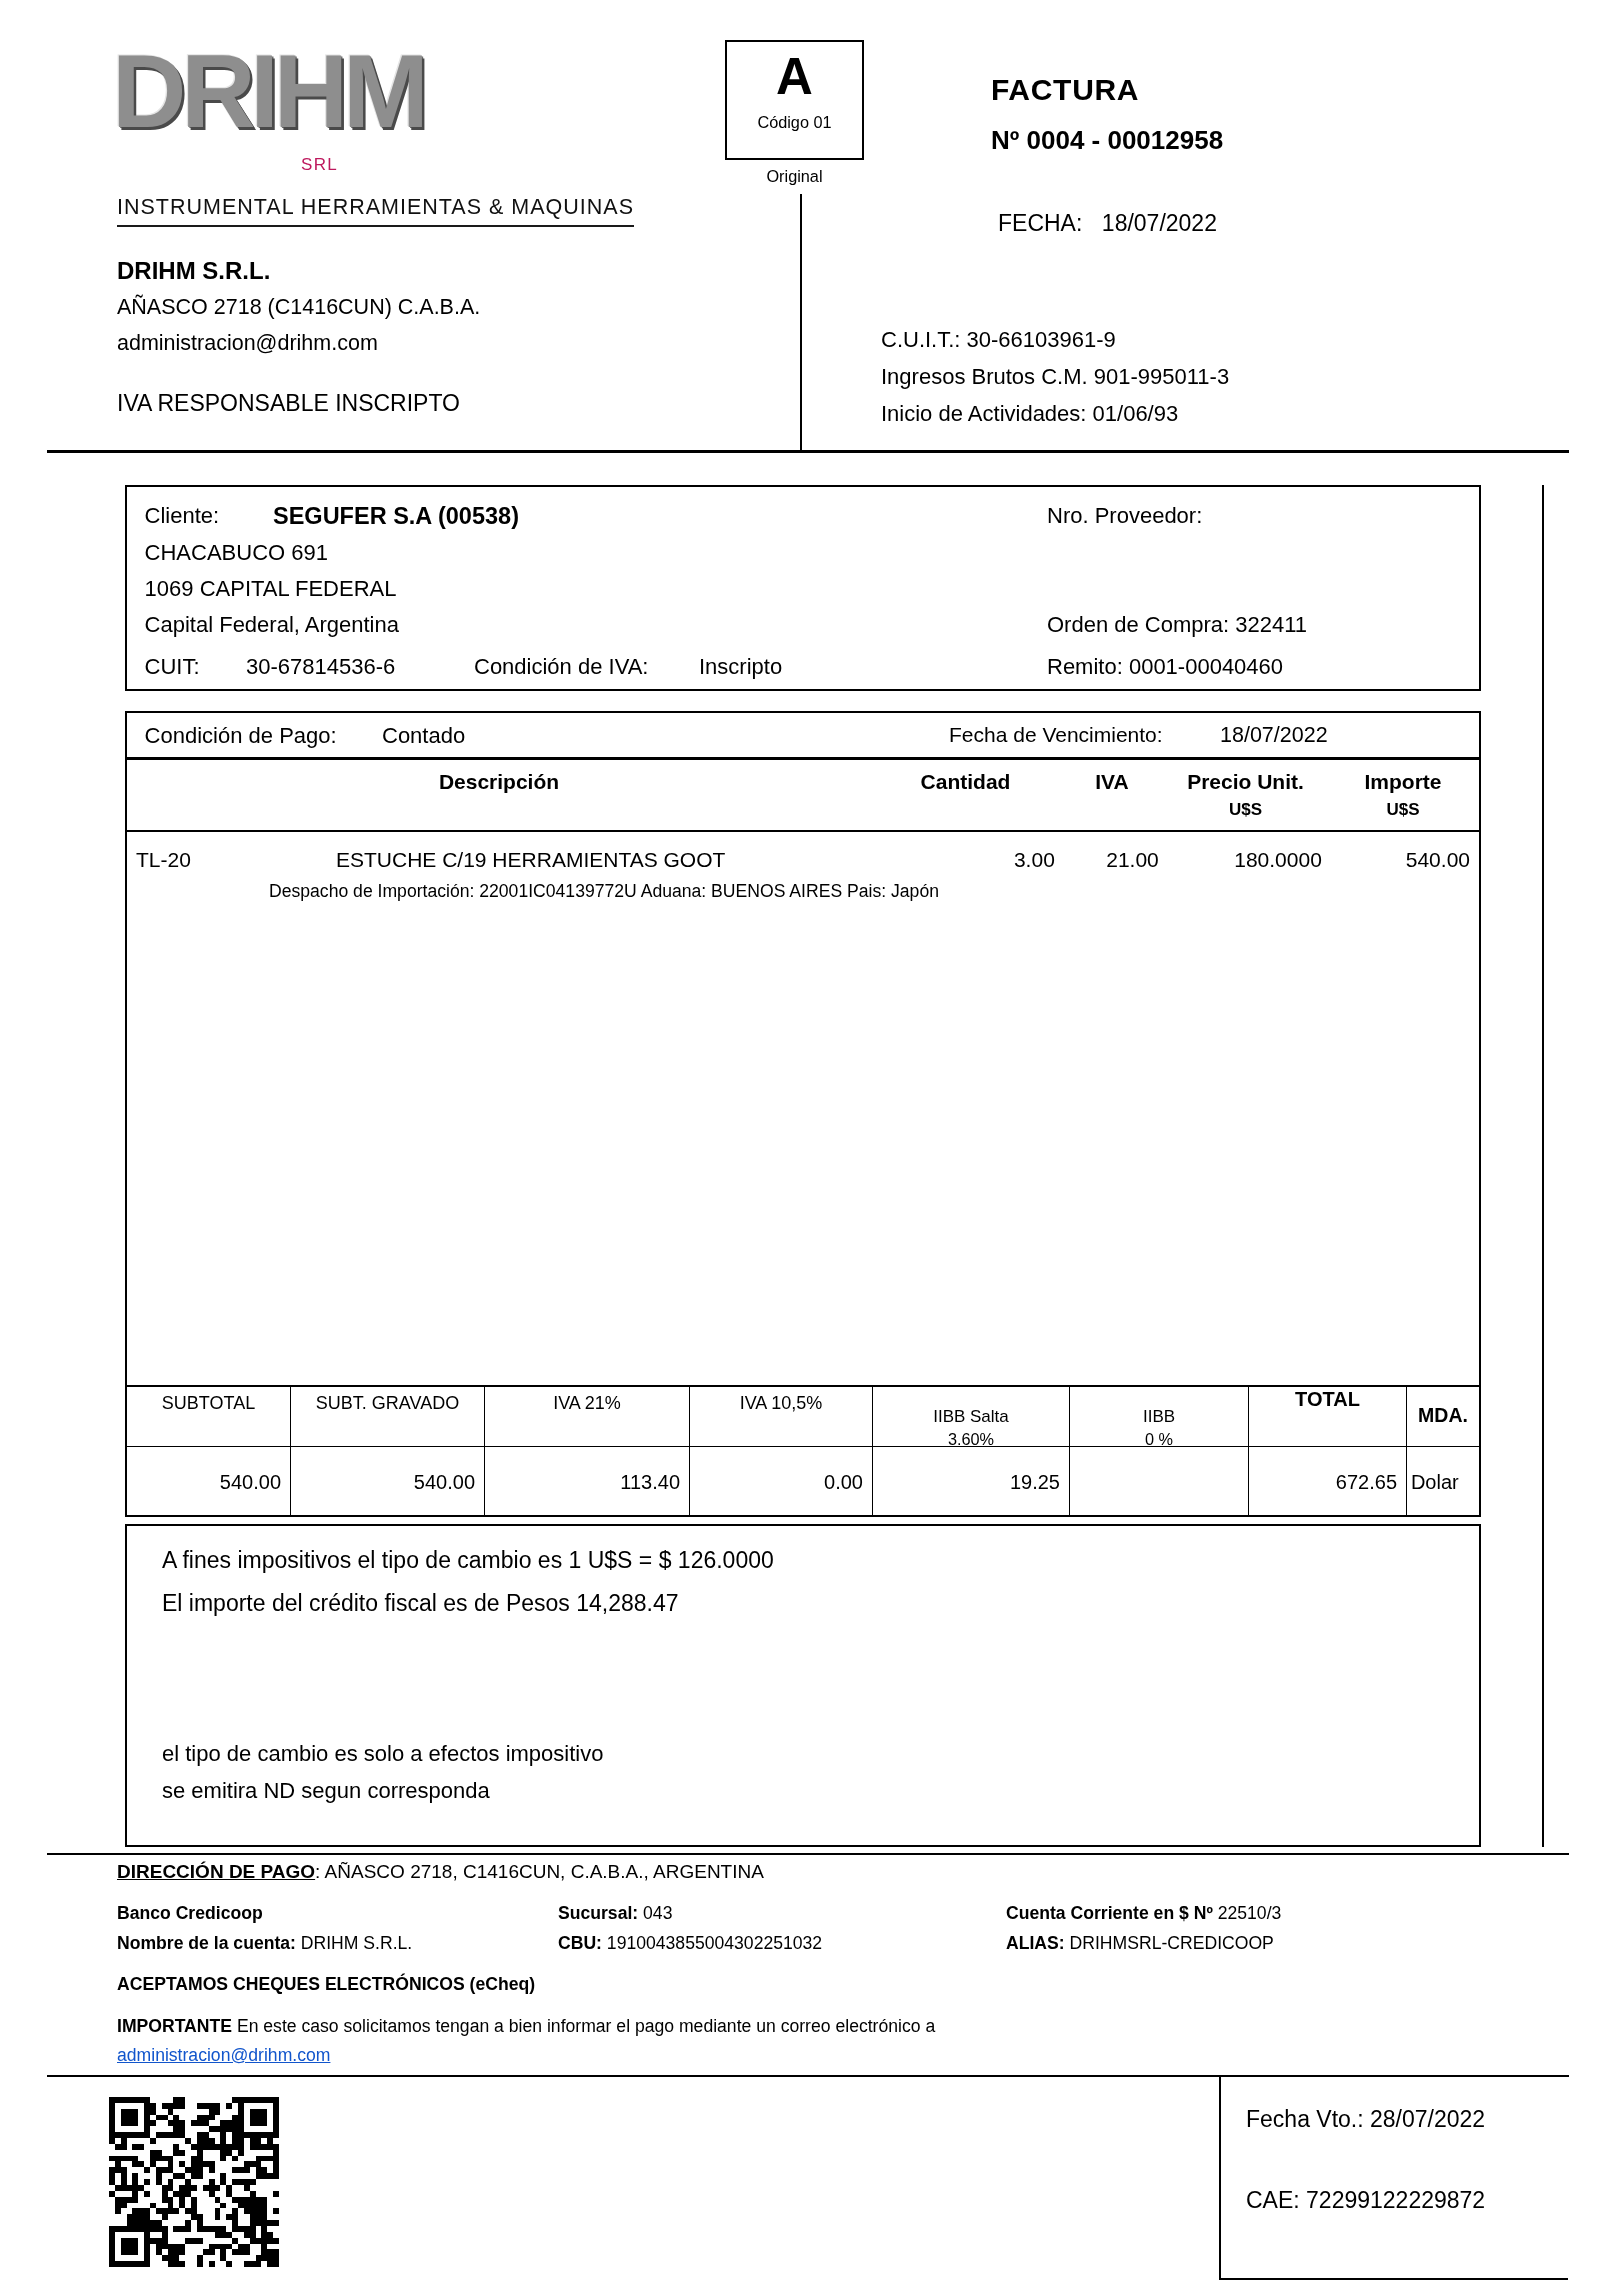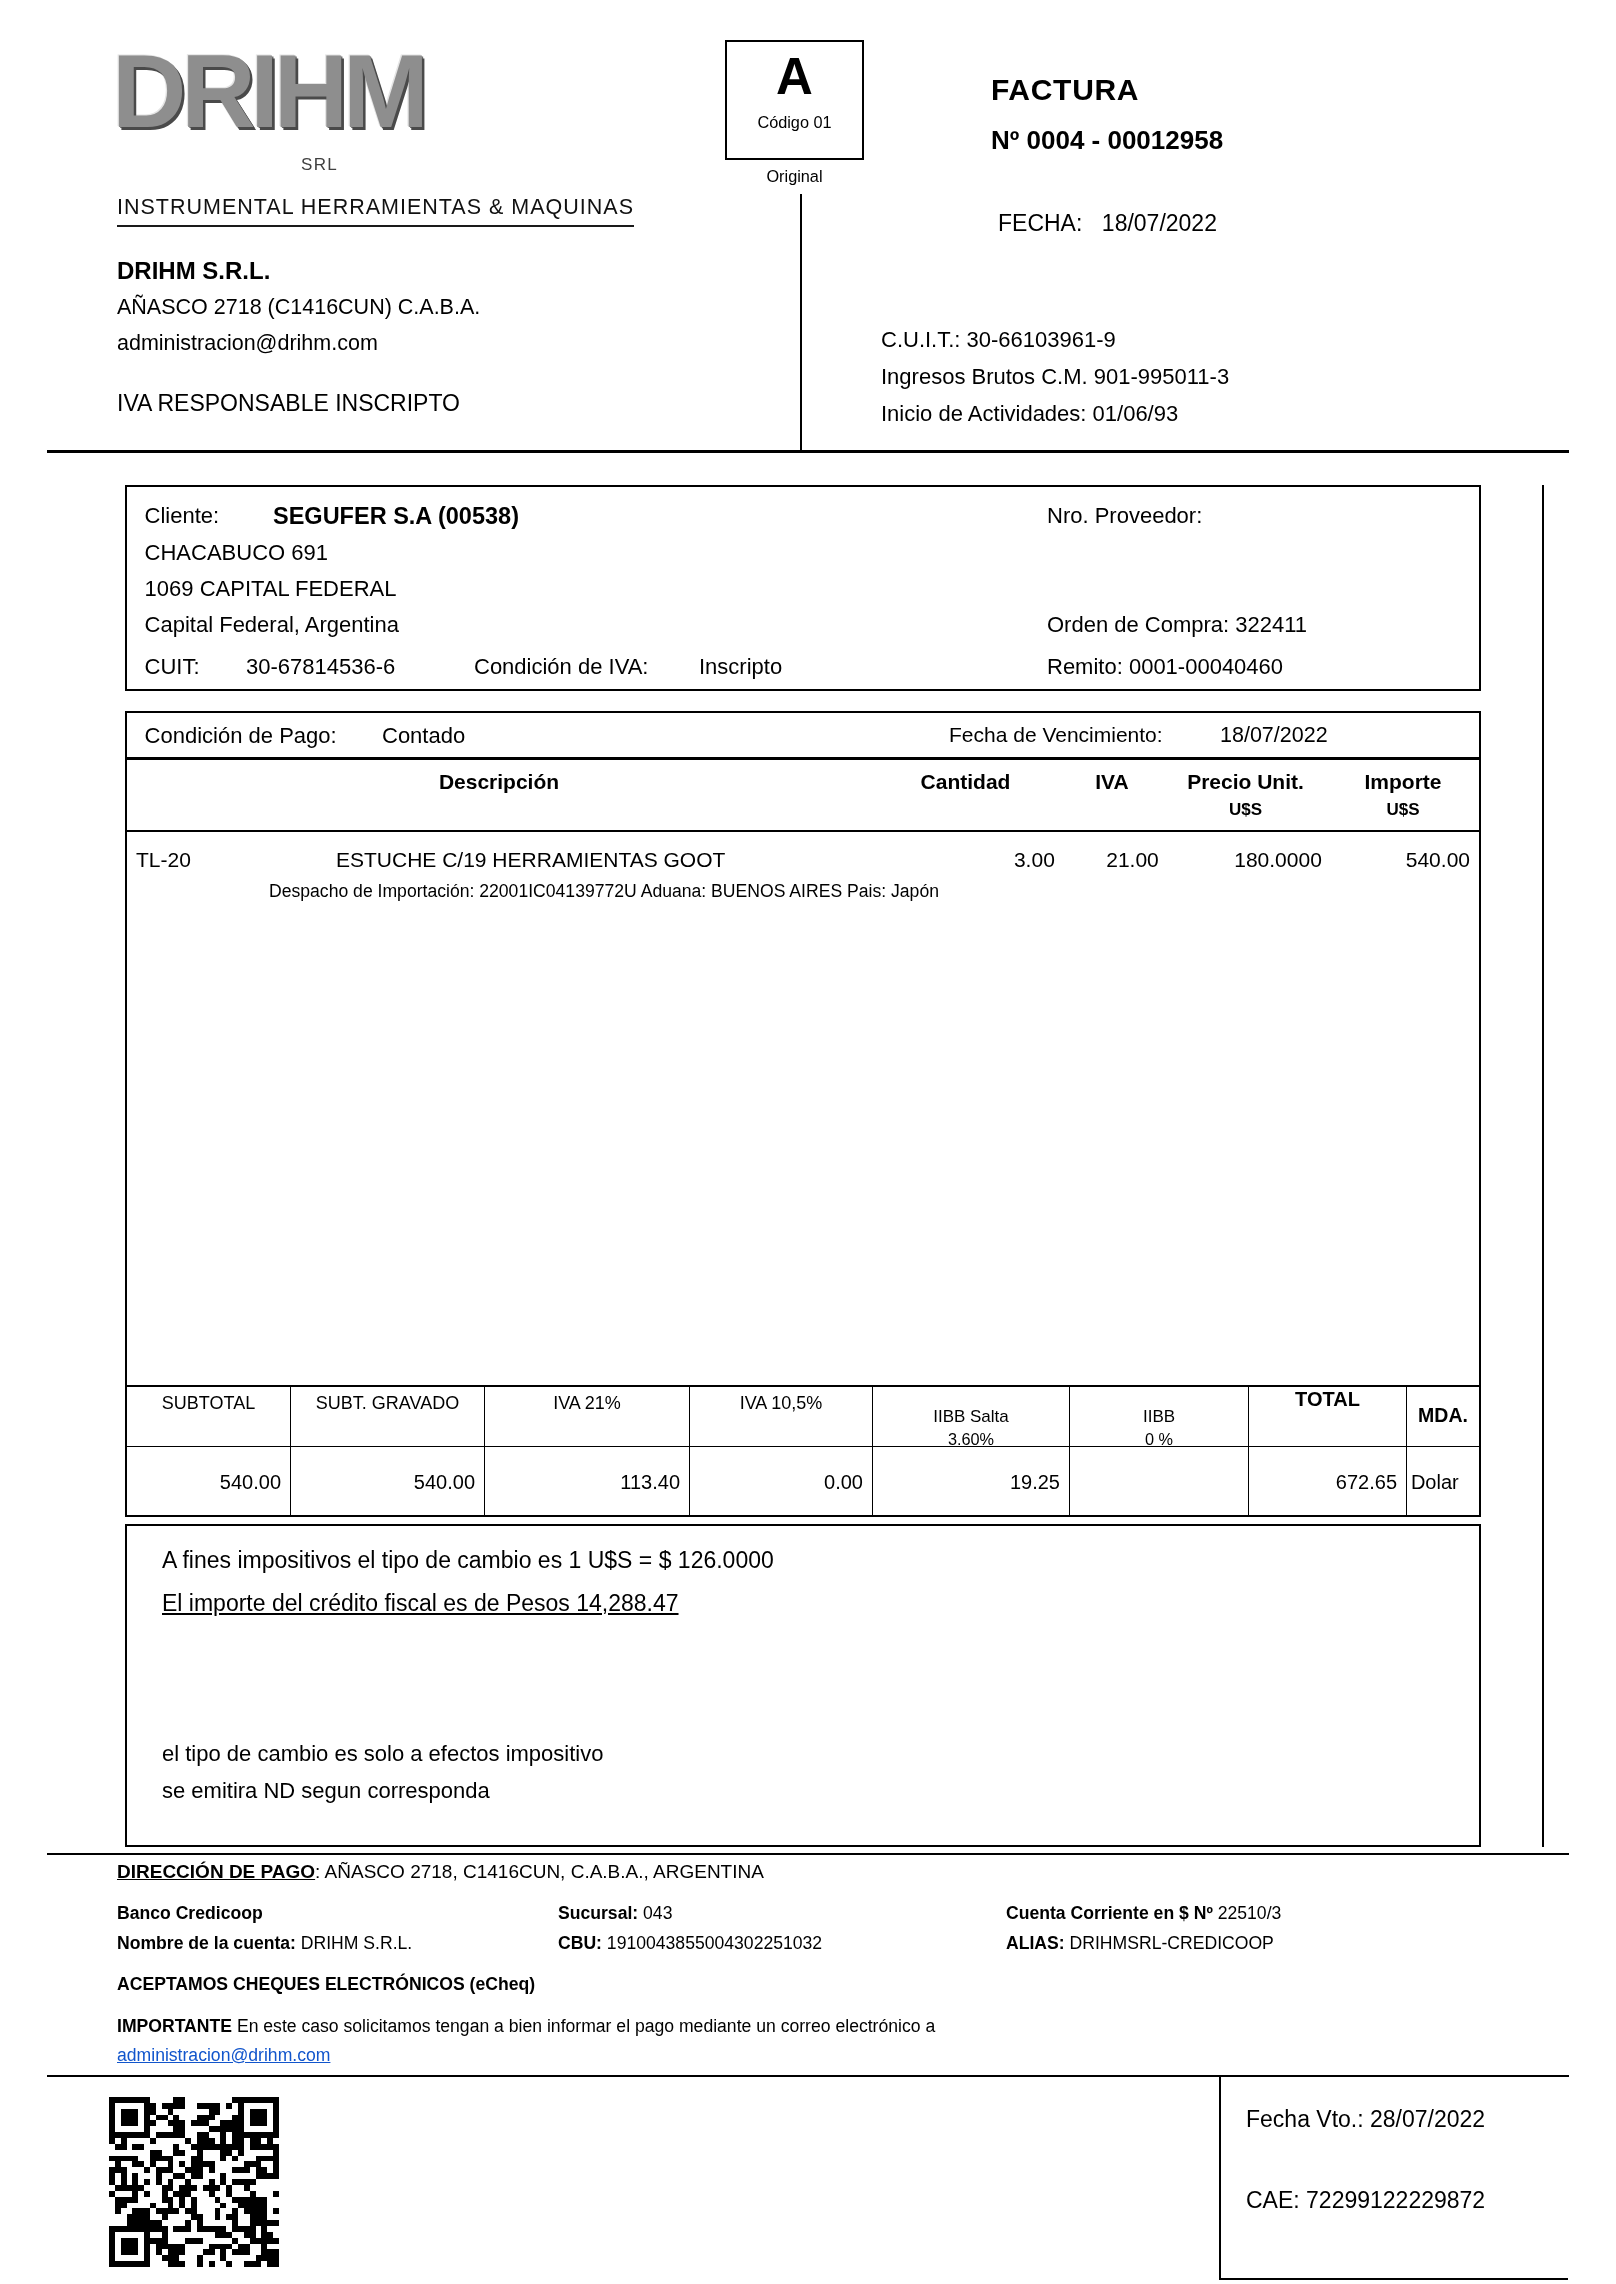--- a/index.html
+++ b/index.html
@@ -12,21 +12,21 @@
   }
   .abs{position:absolute;}
   
   .logo-text{
     left:112px;top:38px;
     font-size:103px;font-weight:bold;line-height:1.05;
     letter-spacing:-5.2px;
     color:var(--logo-gray,#8e8e8e);
     text-shadow:2.6px 2.6px 0 #4a4a4a,-1.3px -1.3px 0 #e4e4e4,1.3px 1.3px 0 #6d6d6d;
   }
-  .logo-srl{left:301px;top:155px;font-size:17px;color:#404040;letter-spacing:1.3px;}
+  .logo-srl{left:301px;top:155px;font-size:17px;color:#be185d;letter-spacing:1.3px;}
   .tagline{
     left:117px;top:195px;
     font-size:21.5px;letter-spacing:1px;color:#111;
     padding-bottom:5.2px;border-bottom:2.6px solid #1a1a1a;
   }
   .company-name{left:117px;top:257px;font-size:24px;font-weight:bold;}
   .company-address{left:117px;top:295px;font-size:21.5px;}
   .company-email{left:117px;top:331px;font-size:21.5px;}
   .company-tax{left:117px;top:390px;font-size:23px;}
   .abox{
@@ -107,21 +107,21 @@
   .t-total{font-size:20px;font-weight:bold;padding-top:1px;}
   .t-mda-h{font-size:19.5px;font-weight:bold;}
   .t-vcell{border-right:1.3px solid #000;text-align:right;padding:23.5px 9px 0 0;font-size:20px;box-sizing:border-box;}
   .t-vals .t-vcell:last-child{border-right:none;text-align:left;padding-left:3.9px;}
   
   .notes-box{
     left:125px;top:1524px;width:1356px;height:323px;
     border:2px solid #000;box-sizing:border-box;font-size:23px;
   }
   .notes-box p{position:absolute;left:35px;margin:0;}
-  .n1{top:21px;} .n2{top:64px;text-decoration:underline;} .n3{top:215px;font-size:22px;} .n4{top:252px;font-size:22px;}
+  .n1{top:21px;} .n2{top:64px;} .n3{top:215px;font-size:22px;} .n4{top:252px;font-size:22px;}
   .frame-vline{left:1542px;top:485px;width:2px;height:1362px;background:#000;}
   .mid-rule{left:47px;top:1853px;width:1522px;height:2px;background:#000;}
   
   .dir-line{left:117px;top:1861px;font-size:19px;}
   .dir-line .b{font-weight:bold;text-decoration:underline;}
   .bank-row{font-size:17.6px;}
   .bra{top:1903px;} .brb{top:1933px;}
   .col1{left:117px;} .col2{left:558px;} .col3{left:1006px;}
   .bold{font-weight:bold;}
   .echeq{left:117px;top:1974px;font-size:17.6px;font-weight:bold;}

